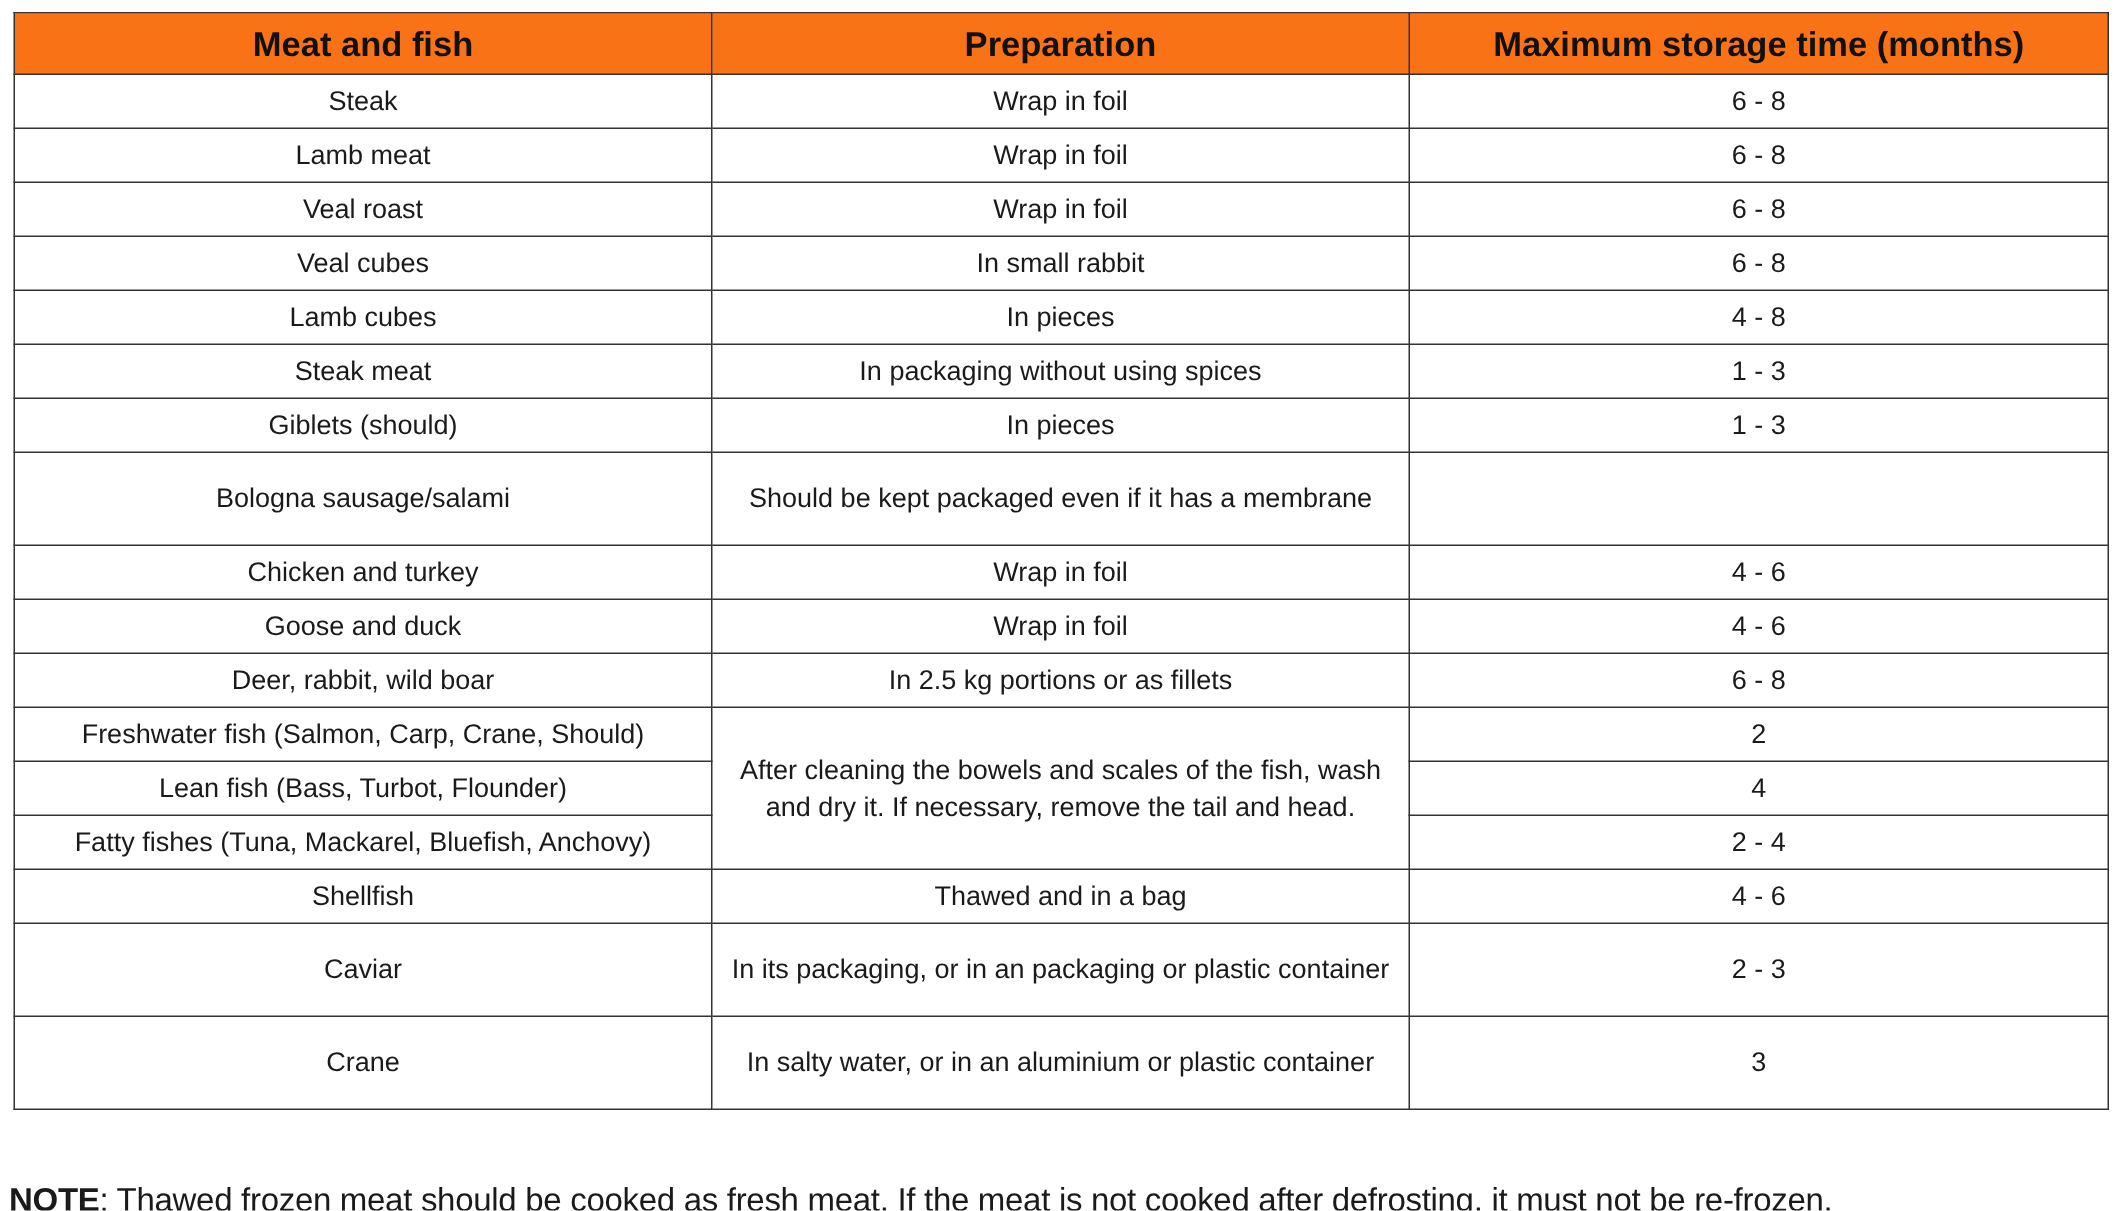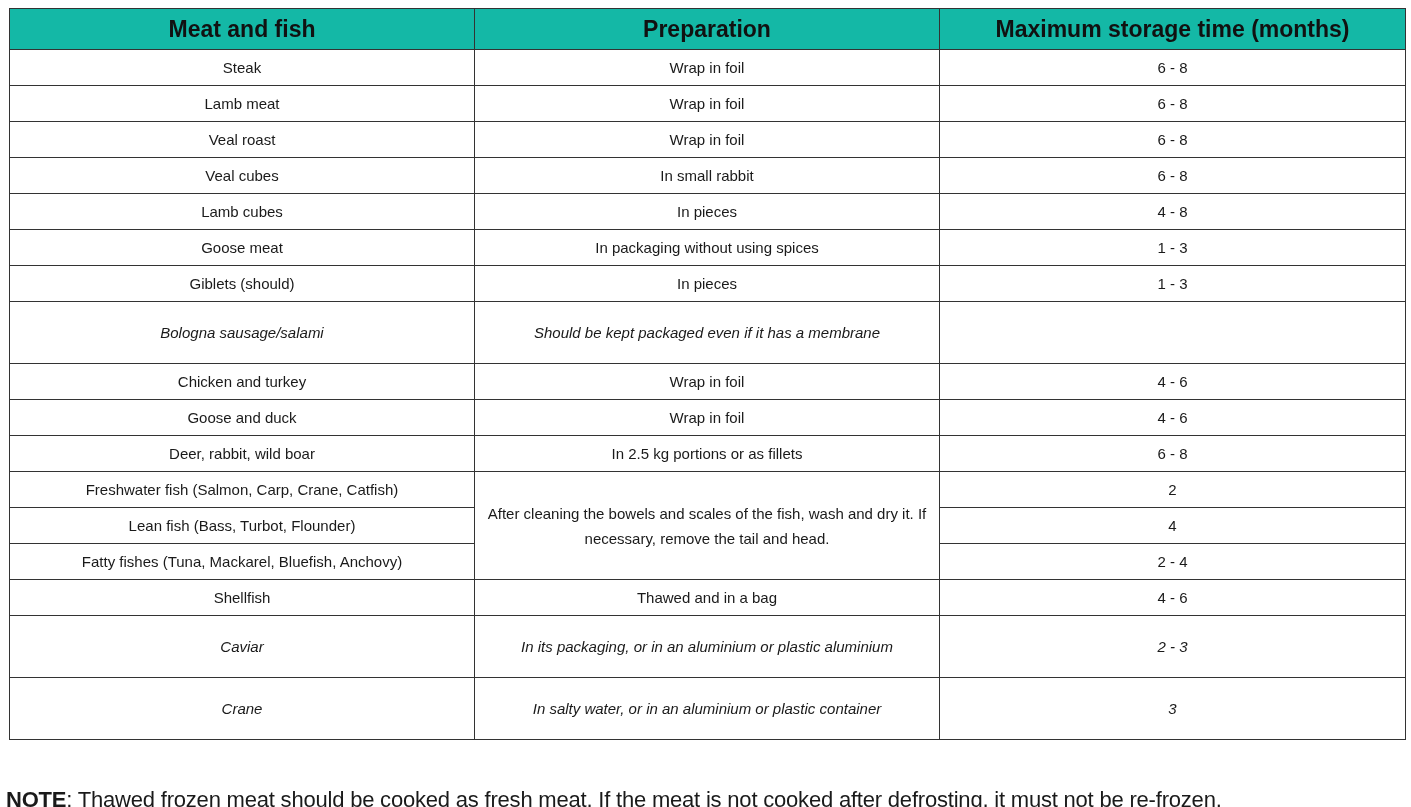--- a/index.html
+++ b/index.html
@@ -1,21 +1,21 @@
 <!DOCTYPE html>
 <html><head>
   <meta charset="utf-8">
   <style>
     html, body { margin: 0; padding: 0; background: #ffffff; }
     body { width: 1411px; height: 807px; position: relative; overflow: hidden; font-family: "Liberation Sans", sans-serif; color: #1a1a1a; }
     table.freeze { position: absolute; left: 9px; top: 8px; width: 1396px; border-collapse: collapse; table-layout: fixed; }
-    table.freeze th, table.freeze td { border: 1.5px solid #333; text-align: center; vertical-align: middle; padding: 0 6px; font-size: 15px; line-height: 25px; }
-    table.freeze th { background: #14b8a6; font-weight: bold; font-size: 23px; height: 40px; color: #111; }
+    table.freeze th, table.freeze td { border: 1.5px solid #333; text-align: center; vertical-align: middle; padding: 0 6px; font-size: 18px; line-height: 25px; }
+    table.freeze th { background: #f97316; font-weight: bold; font-size: 23px; height: 40px; color: #111; }
     table.freeze td { height: 35px; }
-    table.freeze tr.tall td { height: 61px; font-style: italic; }
+    table.freeze tr.tall td { height: 61px; }
     .note { position: absolute; left: 6px; top: 787px; font-size: 22px; white-space: nowrap; letter-spacing: -0.2px; text-align: right; }
     .note b { font-weight: bold; }
   </style>
 </head>
 <body>
 
 <table class="freeze">
   <colgroup>
     <col style="width:465px">
     <col style="width:465px">
@@ -48,21 +48,21 @@
       <td>Veal cubes</td>
       <td>In small rabbit</td>
       <td>6 - 8</td>
     </tr>
     <tr>
       <td>Lamb cubes</td>
       <td>In pieces</td>
       <td>4 - 8</td>
     </tr>
     <tr>
-      <td>Goose meat</td>
+      <td>Steak meat</td>
       <td>In packaging without using spices</td>
       <td>1 - 3</td>
     </tr>
     <tr>
       <td>Giblets (should)</td>
       <td>In pieces</td>
       <td>1 - 3</td>
     </tr>
     <tr class="tall">
       <td>Bologna sausage/salami</td>
@@ -78,40 +78,40 @@
       <td>Goose and duck</td>
       <td>Wrap in foil</td>
       <td>4 - 6</td>
     </tr>
     <tr>
       <td>Deer, rabbit, wild boar</td>
       <td>In 2.5 kg portions or as fillets</td>
       <td>6 - 8</td>
     </tr>
     <tr>
-      <td>Freshwater fish (Salmon, Carp, Crane, Catfish)</td>
+      <td>Freshwater fish (Salmon, Carp, Crane, Should)</td>
       <td rowspan="3">After cleaning the bowels and scales of the fish, wash and dry it. If necessary, remove the tail and head.</td>
       <td>2</td>
     </tr>
     <tr>
       <td>Lean fish (Bass, Turbot, Flounder)</td>
       <td>4</td>
     </tr>
     <tr>
       <td>Fatty fishes (Tuna, Mackarel, Bluefish, Anchovy)</td>
       <td>2 - 4</td>
     </tr>
     <tr>
       <td>Shellfish</td>
       <td>Thawed and in a bag</td>
       <td>4 - 6</td>
     </tr>
     <tr class="tall">
       <td>Caviar</td>
-      <td>In its packaging, or in an aluminium or plastic aluminium</td>
+      <td>In its packaging, or in an packaging or plastic container</td>
       <td>2 - 3</td>
     </tr>
     <tr class="tall">
       <td>Crane</td>
       <td>In salty water, or in an aluminium or plastic container</td>
       <td>3</td>
     </tr>
   </tbody>
 </table>
 

